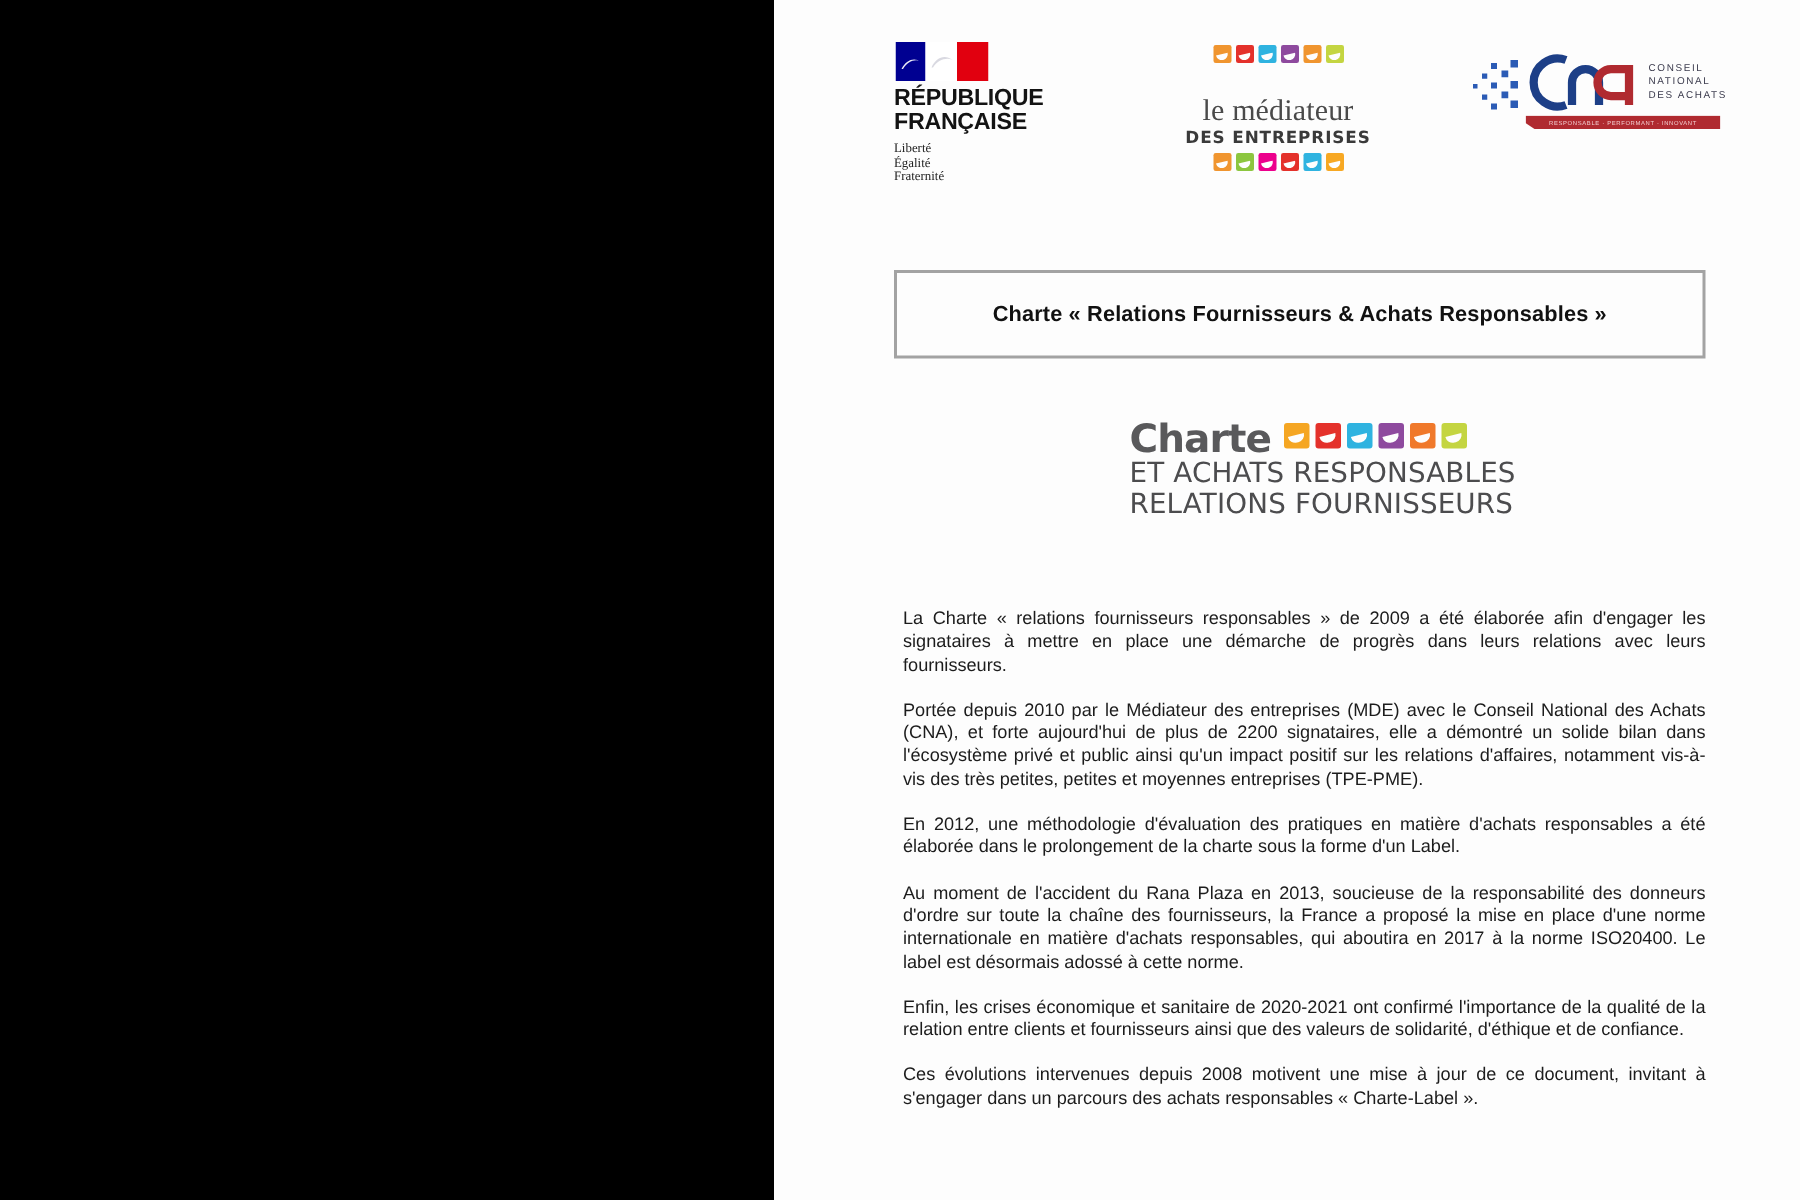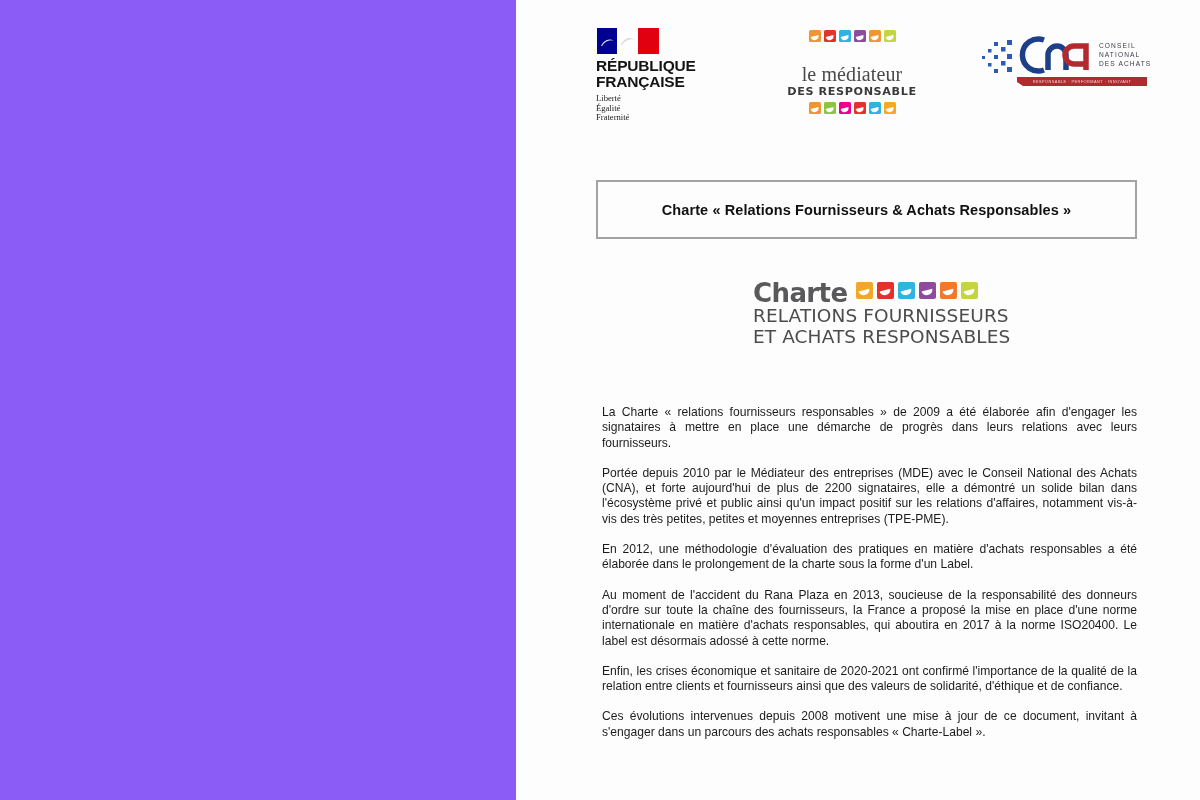--- a/index.html
+++ b/index.html
@@ -11,21 +11,21 @@
     height: 800px;
     overflow: hidden;
     background: #4d6971;
     font-family: "Liberation Sans", sans-serif;
   }
 
   #viewer {
     position: relative;
     width: 1200px;
     height: 800px;
-    background: #8b5cf6;
+    background: #000000;
   }
 
   
   #page {
     position: absolute;
     left: 516px;
     top: 0;
     width: 684px;
     height: 800px;
     background: #fdfdfd;
@@ -292,21 +292,21 @@
         <div class="med-logo">
           <div class="med-squares top">
             <span class="sq" style="background:#f0952f"></span>
             <span class="sq" style="background:#e4312b"></span>
             <span class="sq" style="background:#2fb3e0"></span>
             <span class="sq" style="background:#8e4a9e"></span>
             <span class="sq" style="background:#f0952f"></span>
             <span class="sq" style="background:#c4d541"></span>
           </div>
           <div class="med-word">le médiateur</div>
-          <div class="med-sub">DES RESPONSABLE</div>
+          <div class="med-sub">DES ENTREPRISES</div>
           <div class="med-squares bottom">
             <span class="sq" style="background:#f0952f"></span>
             <span class="sq" style="background:#8cc63f"></span>
             <span class="sq" style="background:#ec008c"></span>
             <span class="sq" style="background:#e4312b"></span>
             <span class="sq" style="background:#2fb3e0"></span>
             <span class="sq" style="background:#f7a823"></span>
           </div>
         </div>
 
@@ -352,22 +352,22 @@
           <span class="charte-word">Charte</span>
           <span class="charte-squares">
             <span class="sq" style="background:#f5a623"></span>
             <span class="sq" style="background:#e4312b"></span>
             <span class="sq" style="background:#2fb3e0"></span>
             <span class="sq" style="background:#8e4a9e"></span>
             <span class="sq" style="background:#f0792b"></span>
             <span class="sq" style="background:#c4d541"></span>
           </span>
         </div>
+        <div class="charte-line">ET ACHATS RESPONSABLES</div>
         <div class="charte-line">RELATIONS FOURNISSEURS</div>
-        <div class="charte-line">ET ACHATS RESPONSABLES</div>
       </div>
 
       <div class="body-copy">
         <p class="para">La Charte « relations fournisseurs responsables » de 2009 a été élaborée afin d'engager les signataires à mettre en place une démarche de progrès dans leurs relations avec leurs fournisseurs.</p>
         <p class="para">Portée depuis 2010 par le Médiateur des entreprises (MDE) avec le Conseil National des Achats (CNA), et forte aujourd'hui de plus de 2200 signataires, elle a démontré un solide bilan dans l'écosystème privé et public ainsi qu'un impact positif sur les relations d'affaires, notamment vis-à-vis des très petites, petites et moyennes entreprises (TPE-PME).</p>
         <p class="para">En 2012, une méthodologie d'évaluation des pratiques en matière d'achats responsables a été élaborée dans le prolongement de la charte sous la forme d'un Label.</p>
         <p class="para">Au moment de l'accident du Rana Plaza en 2013, soucieuse de la responsabilité des donneurs d'ordre sur toute la chaîne des fournisseurs, la France a proposé la mise en place d'une norme internationale en matière d'achats responsables, qui aboutira en 2017 à la norme ISO20400. Le label est désormais adossé à cette norme.</p>
         <p class="para">Enfin, les crises économique et sanitaire de 2020-2021 ont confirmé l'importance de la qualité de la relation entre clients et fournisseurs ainsi que des valeurs de solidarité, d'éthique et de confiance.</p>
         <p class="para">Ces évolutions intervenues depuis 2008 motivent une mise à jour de ce document, invitant à s'engager dans un parcours des achats responsables « Charte-Label ».</p>
       </div>

